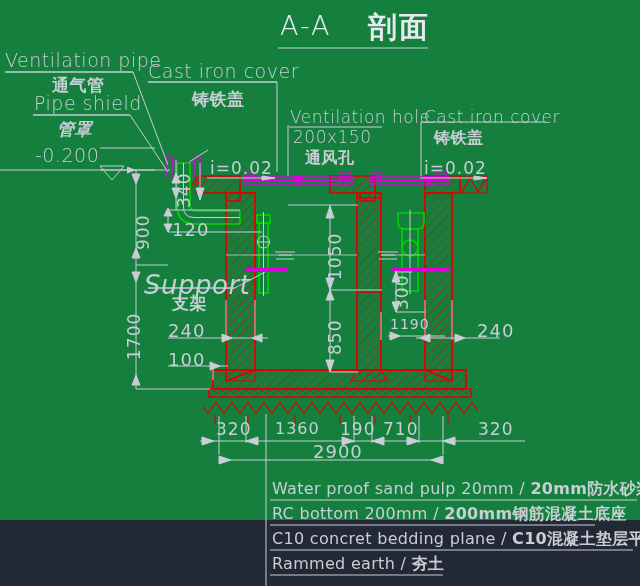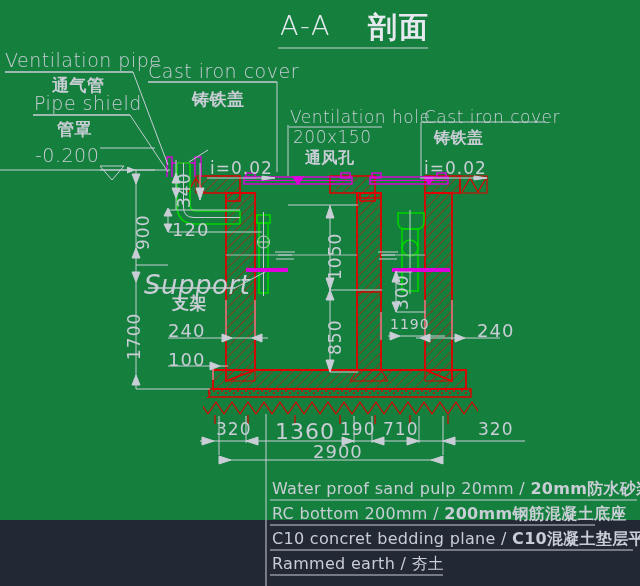--- a/index.html
+++ b/index.html
@@ -286,21 +286,21 @@
     <line x1="278" y1="48" x2="428" y2="48" stroke="#c8cdd6" stroke-width="1.2"></line>
   </svg>
 
   <div class="title en" style="left:280px;top:10px;font-size:27px;letter-spacing:2px;">A-A</div>
   <div class="title cn" style="left:352px;top:8px;font-size:29px;font-weight:bold;letter-spacing:2px;margin-left:16px;">剖面</div>
 
   <div class="lbl en" style="left:5px;top:49px;font-size:19px;">Ventilation pipe</div>
   <div class="lbl cn" style="left:52px;top:74px;font-size:17px;font-weight:bold;">通气管</div>
 
   <div class="lbl en" style="left:34px;top:92px;font-size:19px;">Pipe shield</div>
-  <div class="lbl cn" style="left:57px;top:118px;font-size:17px;font-weight:bold;">管罩</div>
+  <div class="lbl cn" style="left:57px;top:118px;font-size:17px;font-weight:bold;font-style:italic;">管罩</div>
 
   <div class="lbl en" style="left:35px;top:144px;font-size:19px;">-0.200</div>
 
   <div class="lbl en" style="left:148px;top:60px;font-size:19px;">Cast iron cover</div>
   <div class="lbl cn" style="left:192px;top:88px;font-size:17px;font-weight:bold;">铸铁盖</div>
 
   <div class="lbl en" style="left:290px;top:107px;font-size:17px;">Ventilation hole</div>
   <div class="lbl en" style="left:293px;top:127px;font-size:17px;">200x150</div>
   <div class="lbl cn" style="left:305px;top:148px;font-size:16px;font-weight:bold;">通风孔</div>
 
@@ -320,21 +320,21 @@
   <div class="dim vdim" style="left:325px;top:280px;font-size:17px;">1050</div>
   <div class="dim vdim" style="left:325px;top:355px;font-size:17px;">850</div>
   <div class="dim vdim" style="left:392px;top:310px;font-size:17px;">300</div>
 
   <div class="dim" style="left:168px;top:320px;font-size:18px;">240</div>
   <div class="dim" style="left:168px;top:349px;font-size:18px;">100</div>
   <div class="dim" style="left:390px;top:316px;font-size:14px;">1190</div>
   <div class="dim" style="left:477px;top:320px;font-size:18px;">240</div>
 
   <div class="dim" style="left:216px;top:419px;font-size:17px;">320</div>
-  <div class="dim" style="left:275px;top:419px;font-size:22px;">1360</div>
+  <div class="dim" style="left:275px;top:419px;font-size:16px;">1360</div>
   <div class="dim" style="left:340px;top:419px;font-size:17px;">190</div>
   <div class="dim" style="left:383px;top:419px;font-size:17px;">710</div>
   <div class="dim" style="left:478px;top:419px;font-size:17px;">320</div>
   <div class="dim" style="left:313px;top:441px;font-size:18px;">2900</div>
 
   <div class="note" style="left:272px;top:479px;font-size:16px;">
     <span>Water proof sand pulp 20mm</span>
     <span>/</span>
     <span class="cn" style="font-weight:bold;">20mm防水砂浆</span>
   </div>
@@ -344,16 +344,16 @@
     <span class="cn" style="font-weight:bold;">200mm钢筋混凝土底座</span>
   </div>
   <div class="note" style="left:272px;top:529px;font-size:16px;">
     <span>C10 concret bedding plane</span>
     <span>/</span>
     <span class="cn" style="font-weight:bold;">C10混凝土垫层平面</span>
   </div>
   <div class="note" style="left:272px;top:554px;font-size:16px;">
     <span>Rammed earth</span>
     <span>/</span>
-    <span class="cn" style="font-weight:normal;text-align:center;">夯土</span>
+    <span class="cn" style="font-weight:bold;text-align:center;">夯土</span>
   </div>
 
 </div>
 
 </body></html>

